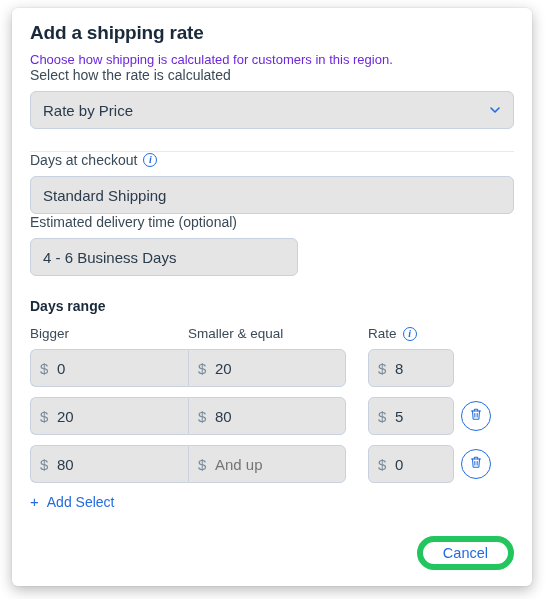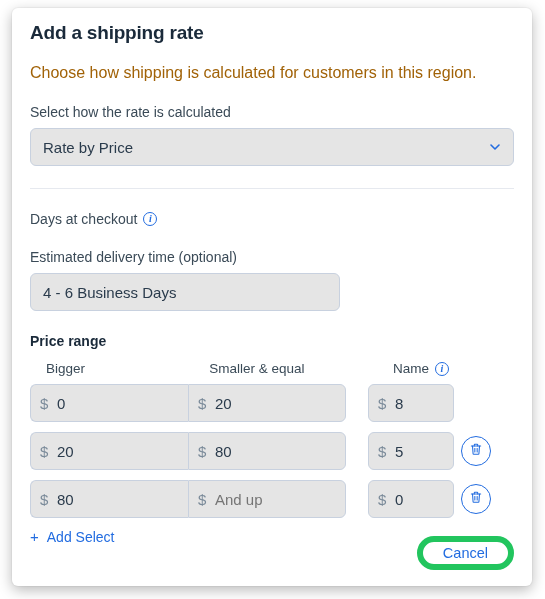--- a/index.html
+++ b/index.html
@@ -14,22 +14,22 @@
   .panel {
     position:absolute;
     left:12px; top:8px;
     width:520px; height:578px;
     background:#fff;
     border-radius:6px;
     padding:14px 18px 18px 18px;
     box-shadow: 0 4px 14px rgba(0,0,0,0.28), 0 0 0 1px rgba(0,0,0,0.03);
   }
   .title { font-size:19px; font-weight:700; color:#1a2a3a; letter-spacing:-0.2px; }
-  .subtitle { font-size:16px; color:#a16207; margin-top:20px; }
-  .section { margin-top:22px; }
+  .subtitle { font-size:13px; color:#6d28d9; margin-top:8px; }
+  .section { }
   .label { font-size:14px; color:#3a4a57; margin-bottom:8px; display:flex; align-items:center; gap:6px; }
   .select, .text-input, .cell-input {
     width:100%;
     border:1px solid #c8d1df;
     border-radius:6px;
     height:38px;
     font-size:15px;
     color:#2a3b4c;
     padding:0 12px;
     background:#e5e5e5;
@@ -37,29 +37,29 @@
     font-family:inherit;
   }
   .select { display:flex; align-items:center; justify-content:space-between; cursor:pointer; }
   .select .chev { color:#226ce0; }
   hr.sep { border:none; border-top:1px solid #e6e9ef; margin:22px 0 0 0; }
   .info-icon {
     width:14px; height:14px; display:inline-flex; align-items:center; justify-content:center;
     border:1.4px solid #226ce0; border-radius:50%;
     color:#226ce0; font-size:10px; font-weight:700; line-height:1; font-family:Georgia,serif; font-style:italic;
   }
-  .delivery-input { width:310px; }
+  .delivery-input { width:268px; }
   .range-title { font-size:14px; font-weight:700; color:#1a2a3a; margin-top:22px; }
   .range-head { display:flex; margin-top:12px; }
   .col-bigger { width:158px; }
   .col-smaller { width:158px; }
   .col-gap1 { width:22px; }
   .col-rate { width:86px; }
   .col-trash { width:44px; display:flex; align-items:center; justify-content:center; }
-  .range-head .h { font-size:13.5px; color:#3a4a57; display:flex; align-items:center; gap:6px;margin-left:16px; }
+  .range-head .h { font-size:13.5px; color:#3a4a57; display:flex; align-items:center; gap:6px; }
   .rows { margin-top:8px; }
   .row { display:flex; margin-bottom:10px; align-items:center; }
   .pair { display:flex; width:316px; }
   .pair .cell-input { border-radius:0; }
   .pair .cell-input.left { border-top-left-radius:6px; border-bottom-left-radius:6px; border-right:none; }
   .pair .cell-input.right { border-top-right-radius:6px; border-bottom-right-radius:6px; }
   .cell-wrap { position:relative; flex:1; }
   .currency {
     position:absolute; left:10px; top:50%; transform:translateY(-50%);
     font-size:15px; color:#7a8a99;
@@ -105,35 +105,36 @@
     </div>
   </div>
 
   <hr class="sep">
 
   <div class="section">
     <div class="label">
       <span>Days at checkout</span>
       <span class="info-icon">i</span>
     </div>
+    <input class="text-input" value="Standard Shipping" style="">
   </div>
 
   <div class="section">
     <div class="label">Estimated delivery time (optional)</div>
     <input class="text-input delivery-input" value="4 - 6 Business Days" style="">
   </div>
 
-  <div class="range-title">Price range</div>
+  <div class="range-title">Days range</div>
 
   <div class="range-head">
     <div class="col-bigger h">Bigger</div>
     <div class="col-smaller h">Smaller &amp; equal</div>
     <div class="col-gap1"></div>
     <div class="col-rate h">
-      <span>Name</span>
+      <span>Rate</span>
       <span class="info-icon">i</span>
     </div>
     <div class="col-trash"></div>
   </div>
 
   <div class="rows" id="rows">
       <div class="row">
         <div class="pair">
           <div class="cell-wrap"><span class="currency">$</span><input class="cell-input left" value="0" style=""></div>
           <div class="cell-wrap"><span class="currency">$</span><input class="cell-input right" value="20" style=""></div>

